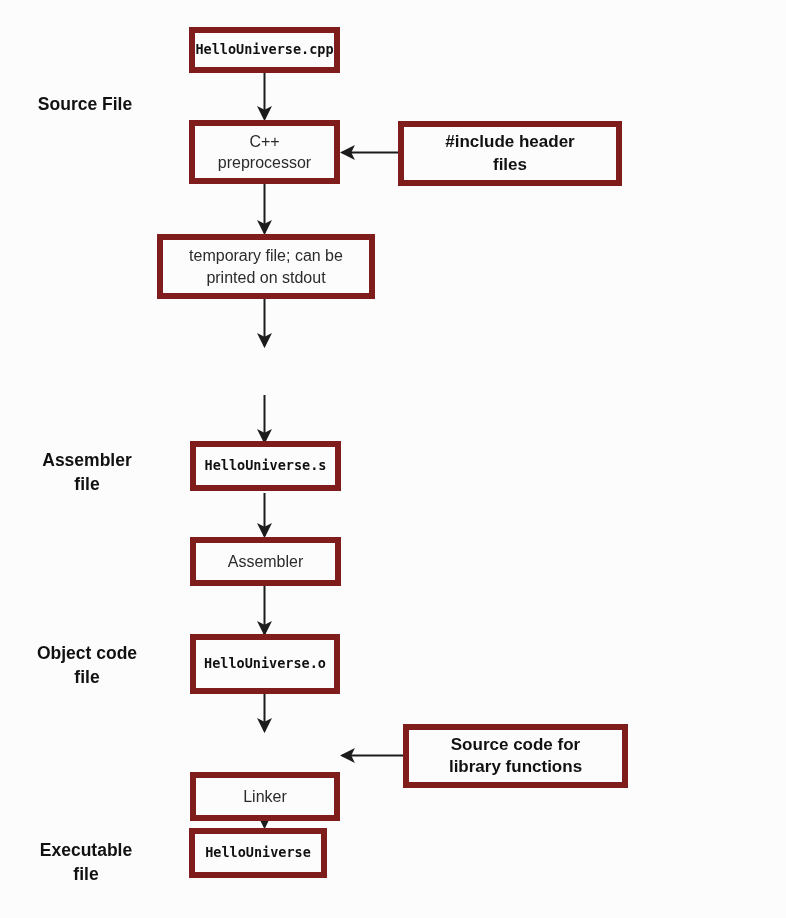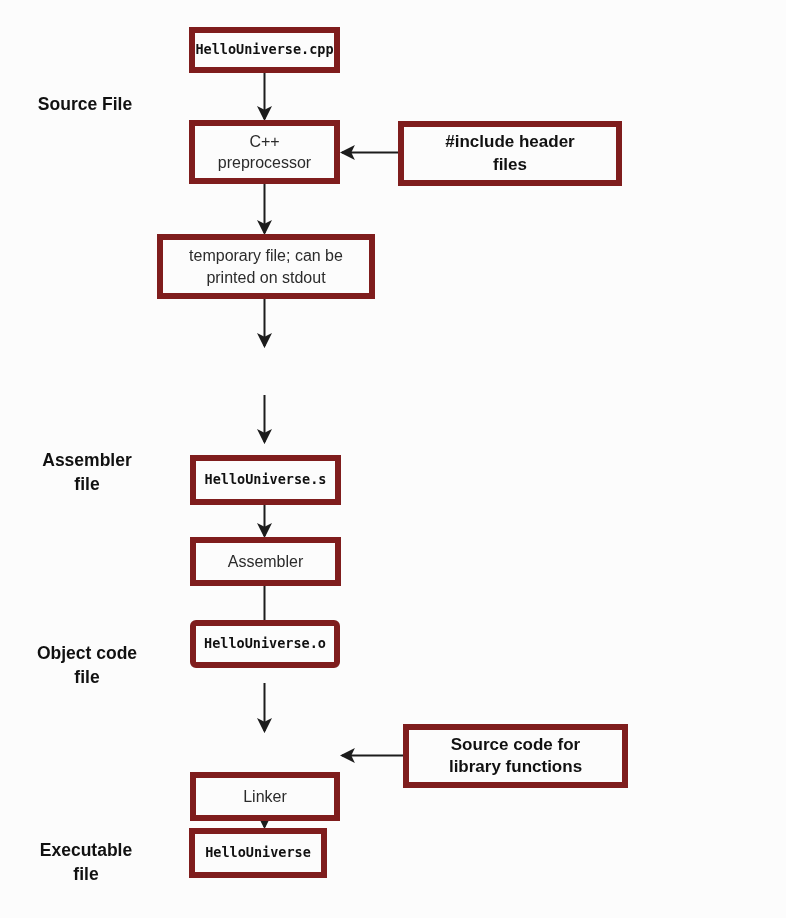--- a/index.html
+++ b/index.html
@@ -60,23 +60,23 @@
     letter-spacing: 1px;
     color: #c5c5c5;
     font-family: "Liberation Sans", sans-serif;
   }
   
   .n-src  { left:189px; top:27px;  width:151px; height:46px; }
   .n-pre  { left:189px; top:120px; width:151px; height:64px; }
   .n-inc  { left:398px; top:121px; width:224px; height:65px; }
   .n-tmp  { left:157px; top:234px; width:218px; height:65px; }
   .n-cmp  { left:190px; top:347px; width:150px; height:48px; }
-  .n-asmf { left:190px; top:455px; width:151px; height:50px; }
+  .n-asmf { left:190px; top:441px; width:151px; height:50px; }
   .n-asm  { left:190px; top:537px; width:151px; height:49px; }
-  .n-objf { left:190px; top:620px; width:150px; height:48px;border-radius:6px; }
+  .n-objf { left:190px; top:634px; width:150px; height:60px; }
   .n-lnk  { left:190px; top:772px; width:150px; height:49px; }
   .n-olib { left:403px; top:724px; width:225px; height:64px; }
   .n-exe  { left:189px; top:828px; width:138px; height:50px; }
   .l-src  { left:15px; top:93px;  width:140px; }
   .l-asm  { left:17px; top:449px; width:140px; }
   .l-obj  { left:12px; top:642px; width:150px; }
   .l-exe  { left:16px; top:839px; width:140px; }
 </style>
 </head>
 <body>

